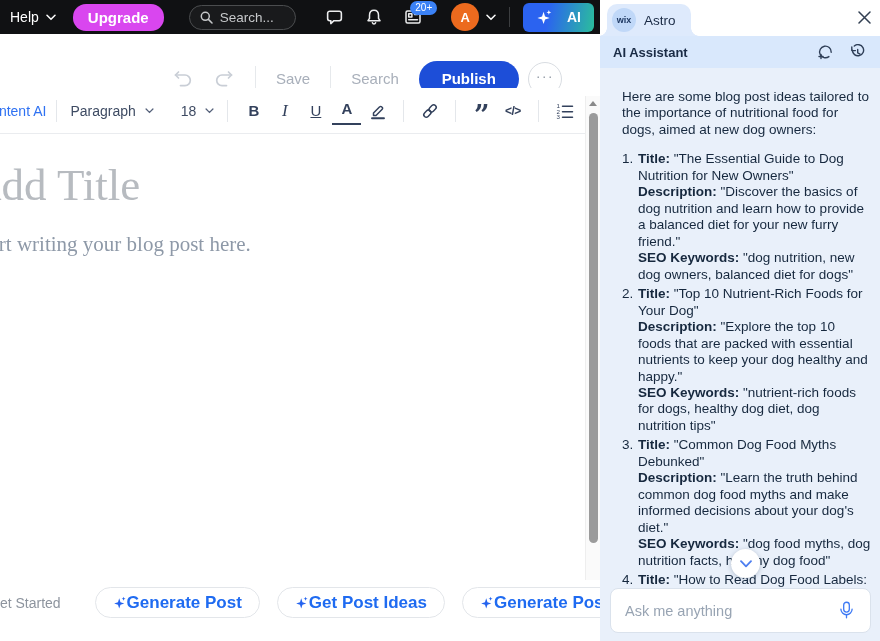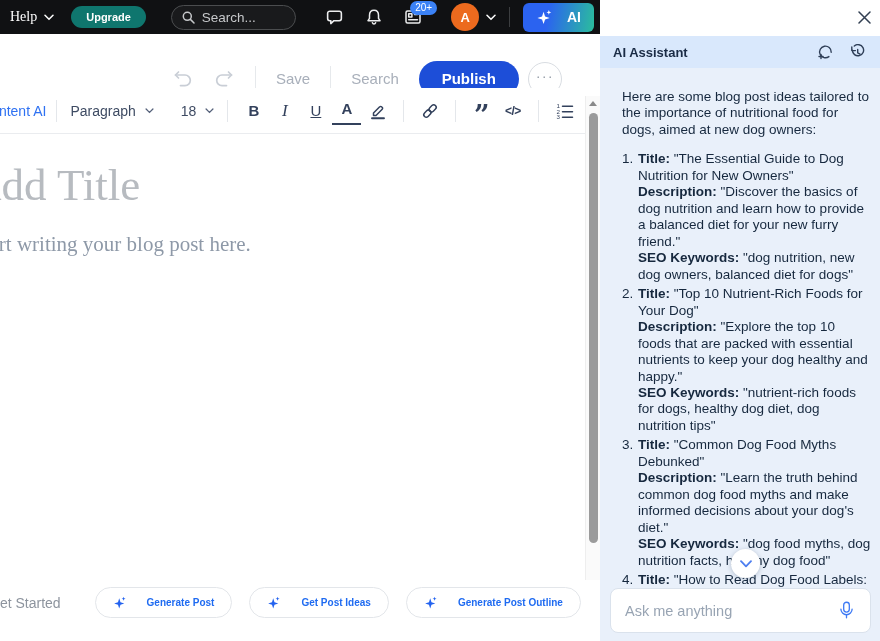--- a/index.html
+++ b/index.html
@@ -3,22 +3,22 @@
 <meta charset="utf-8">
 <style>
   * { margin:0; padding:0; box-sizing:border-box; }
   body { font-family:"Liberation Sans", sans-serif; background:#fff; }
   .screen { position:relative; width:880px; height:641px; overflow:hidden; background:#fff; }
   svg { display:block; }
 
   
   .topbar { position:absolute; left:0; top:0; width:600px; height:34px; background:#101113;
             display:flex; align-items:center; padding:0 6px 0 10px; }
-  .help { display:flex; align-items:center; gap:7px; color:#FFFFFF; font-size:14px; margin-right:17px; cursor:default;font-family:Liberation Serif, serif; }
-  .upgrade-btn { background:#0f766e; color:#fff; font-size:11px; font-weight:700; border:none;
+  .help { display:flex; align-items:center; gap:7px; color:#FFFFFF; font-size:14px; margin-right:17px; cursor:default; }
+  .upgrade-btn { background:#d946ef; color:#fff; font-size:15px; font-weight:700; border:none;
                  border-radius:13px; padding:5px 15px; }
   .search-pill { margin-left:25px; width:137px; height:25px; border-radius:13px; background:#191A1C;
                  border:1px solid #4B4D4F; display:flex; align-items:center; gap:7px; padding:0 10px; color:#CDCFD1; }
   .search-pill input { background:transparent; border:none; outline:none; color:#a16207; font-size:13.5px; width:100%; }
   .search-pill input::placeholder { color:#C6C8CA; }
   .top-icons { display:flex; align-items:center; gap:21px; margin-left:29px; color:#ECEDEE; }
   .news-wrap { position:relative; }
   .badge { position:absolute; top:-7px; right:-15px; background:#3b82f6; color:#fff; font-size:10px; font-weight:400;
            border-radius:9px; padding:2px 5px; line-height:1; }
   .avatar-group { display:flex; align-items:center; gap:7px; margin-left:29px; }
@@ -65,22 +65,22 @@
   
   .scrollbar { position:absolute; left:585px; top:96px; width:15px; height:484px; background:#FAFAFA; border-left:1px solid #EEEEEE; }
   .sb-arrow { width:0; height:0; margin:5px auto 0; border-left:4px solid transparent; border-right:4px solid transparent;
               border-bottom:5px solid #8A8A8A; }
   .sb-thumb { position:absolute; left:3px; top:17px; width:9px; height:430px; background:#9B9B9B; border-radius:5px; }
 
   
   .footerbar { position:absolute; left:0; top:580px; width:600px; height:61px; background:#fff;
                display:flex; align-items:center; padding-bottom:16px; overflow:hidden; }
   .get-started { margin-left:-11px; color:#8D949E; font-size:14px; white-space:nowrap; }
-  .pill-btn { display:flex; align-items:center; gap:20px; height:31px; padding:0 17px; border:1px solid #E3E6EA;
-              border-radius:16px; background:#fff; color:#1F6BF1; font-size:10px; font-weight:600;
+  .pill-btn { display:flex; align-items:center; gap:0; height:31px; padding:0 17px; border:1px solid #E3E6EA;
+              border-radius:16px; background:#fff; color:#1F6BF1; font-size:17px; font-weight:600;
               font-family:inherit; white-space:nowrap; }
   .pill-btn.first { margin-left:34px; }
   .pill-btn + .pill-btn { margin-left:17px; }
 
   
   .panel { position:absolute; left:600px; top:0; width:280px; height:641px; }
   .tabrow { position:relative; height:36px; background:#fff; }
   .tab { position:absolute; left:7px; bottom:0; height:32px; padding:0 15px 0 5px; background:#DEEAFC;
          border-radius:10px 10px 0 0; display:flex; align-items:center; gap:8px; }
   .tab::before { content:""; position:absolute; left:-8px; bottom:0; width:8px; height:8px;
@@ -296,20 +296,24 @@
             <path d="M8 3 L9.6 7.9 L14.5 9.5 L9.6 11.1 L8 16 L6.4 11.1 L1.5 9.5 L6.4 7.9 Z"></path>
             <path d="M13.6 1 l.7 1.9 1.9.7 -1.9.7 -.7 1.9 -.7-1.9 -1.9-.7 1.9-.7z"></path>
           </svg>
         </span>
       <span>Generate Post Outline</span>
     </button>
   </div>
 
   <div class="panel">
     <div class="tabrow">
+      <div class="tab">
+        <span class="wix-badge">wix</span>
+        <span class="tab-label">Astro</span>
+      </div>
       <button class="close-btn">
         <span><svg width="13" height="13" viewBox="0 0 13 13" fill="none" stroke="currentColor" stroke-width="1.5" stroke-linecap="round">
               <path d="M1 1 L12 12 M12 1 L1 12"></path>
             </svg></span>
       </button>
     </div>
 
     <div class="panel-header">
       <span class="ph-title">AI Assistant</span>
       <span class="ph-icons">

